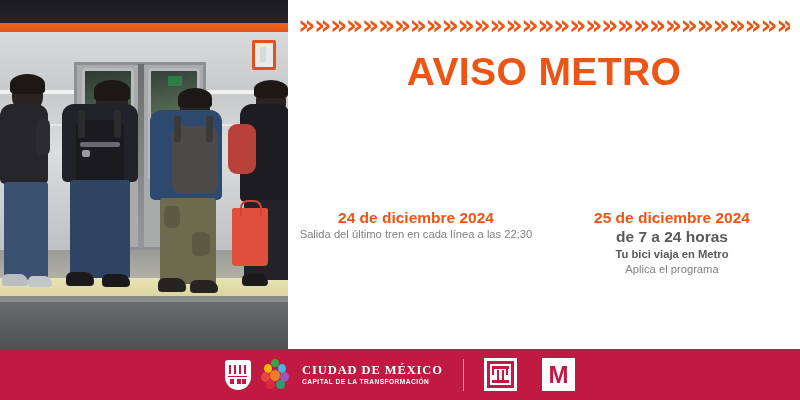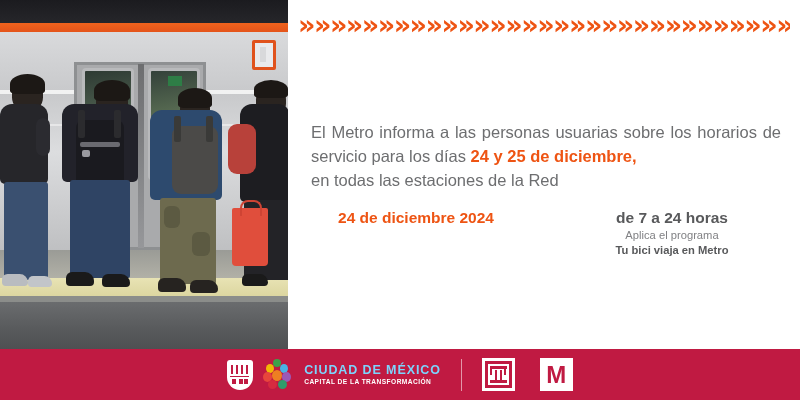--- a/index.html
+++ b/index.html
@@ -254,25 +254,26 @@
     position: relative;
   }
   .em-dot { position: absolute; border-radius: 50%; }
   .cdmx-text {
     display: flex;
     flex-direction: column;
     justify-content: center;
     margin-left: 3px;
   }
   .cdmx-1 {
-    color: #7dd3fc;
+    color: #ffffff;
     font-size: 12.5px;
     font-weight: bold;
     letter-spacing: 0.9px;
     line-height: 14px;
+    font-family: Liberation Serif, serif;
   }
   .cdmx-2 {
     color: #ffffff;
     font-size: 6.6px;
     font-weight: bold;
     letter-spacing: 0.45px;
     line-height: 9px;
   }
   .divider {
     width: 1px;
@@ -381,34 +382,33 @@
       <div class="p-shoe" style="left:242px; top:274px; width:26px; height:12px;"></div>
       <div style="position:absolute; left:232px; top:208px; width:36px; height:58px; background:#e04e3c; border-radius:2px 2px 4px 4px;"></div>
       <div style="position:absolute; left:240px; top:200px; width:18px; height:14px; border:2px solid #cf4434; border-bottom:none; border-radius:8px 8px 0 0;"></div>
     </div>
   </div>
 
   <div class="content">
 
     <div class="chevron-band">»»»»»»»»»»»»»»»»»»»»»»»»»»»»»»»»»»»»»»»»»»»»»»»»»»»»»»»</div>
 
-
-    <div class="lead">
-      <span>El Metro informa a las personas usuarias sobre los horarios de servicio para los días </span><span class="hl">24 y 25 de diciembre,</span>
-      <div class="lastline">en todas las estaciones de la Red</div>
-    </div>
+    <div class="title">AVISO METRO</div>
+
 
     <div class="dates">
       <div class="datecol">
         <div class="d-date">24 de diciembre 2024</div>
+        <div class="d-note">Salida del último tren en cada línea a las 22:30</div>
       </div>
       <div class="datecol">
+        <div class="d-date">25 de diciembre 2024</div>
         <div class="d-hours">de 7 a 24 horas</div>
+        <div class="d-note strong">Tu bici viaja en Metro</div>
         <div class="d-note">Aplica el programa</div>
-        <div class="d-note strong">Tu bici viaja en Metro</div>
       </div>
     </div>
 
   </div>
 
   <div class="footer">
     <div class="footer-inner">
 
       <div class="shield">
         <div class="sg" style="left:4px; top:5px; width:2px; height:9px;"></div>

